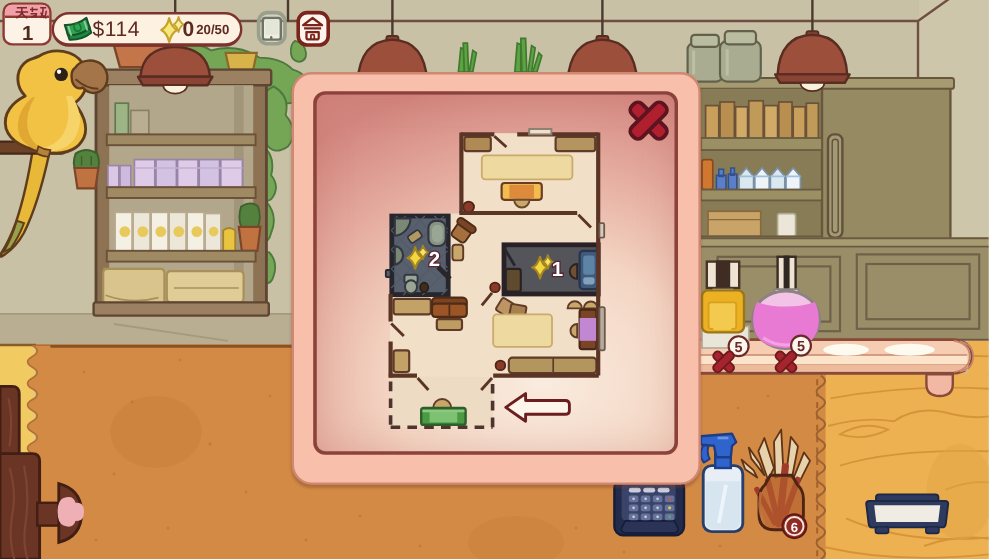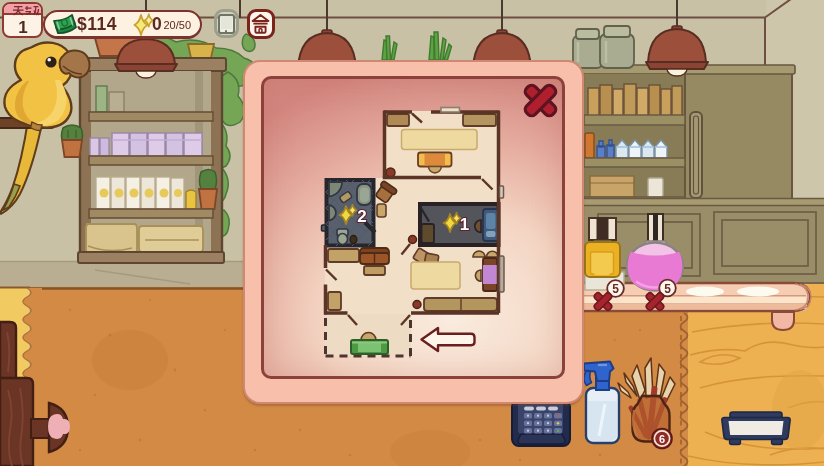--- a/index.html
+++ b/index.html
@@ -617,30 +617,30 @@
 
 <svg class="abs" style="left:51px;top:12px" width="28" height="25" viewBox="0 0 28 25">
   <g transform="rotate(-18 14 12)">
     <path d="M4.5,12.5 q9.5,3.5 19,0 l0,6 q-9.5,3.5 -19,0 Z" fill="#1d8a3e" stroke="#14532d" stroke-width="1.7" stroke-linejoin="round"></path>
     <path d="M4.5,5.5 q9.5,3.5 19,0 l0,9 q-9.5,3.5 -19,0 Z" fill="#2da44e" stroke="#14532d" stroke-width="1.7" stroke-linejoin="round"></path>
     <path d="M7,7.2 l0,8.6 M21,7.2 l0,8.6" stroke="#8fcc9c" stroke-width="1.5"></path>
     <ellipse cx="14" cy="10.6" rx="2.8" ry="3.4" fill="none" stroke="#1a7337" stroke-width="1.4"></ellipse>
   </g>
 </svg>
 
-<div class="abs" style="left:77px;top:13.5px;font-size:17.5px;font-weight:bold;color:#5c2a20;letter-spacing:0.5px;">$114</div>
+<div class="abs" style="left:77px;top:13.5px;font-size:17.5px;font-weight:normal;color:#5c2a20;letter-spacing:0.5px;">$114</div>
 
 <svg class="abs" style="left:131px;top:12px" width="24" height="26" viewBox="0 0 24 26">
   <path d="M10,3 C11.2,8.2 13.6,11.4 16.6,13 C13.6,14.6 11.2,17.8 10,23 C8.8,17.8 6.4,14.6 3.4,13 C6.4,11.4 8.8,8.2 10,3 Z" fill="#f6e87a" stroke="#c8a22c" stroke-width="1.8" stroke-linejoin="round"></path>
   <path d="M17.8,2 C18.5,5.4 20,7.4 22,8.4 C20,9.4 18.5,11.4 17.8,14.8 C17.1,11.4 15.6,9.4 13.6,8.4 C15.6,7.4 17.1,5.4 17.8,2 Z" fill="#f8eda0" stroke="#c8a22c" stroke-width="1.5" stroke-linejoin="round"></path>
 </svg>
 
 <div class="abs" style="left:152px;top:13.5px;font-size:17.5px;font-weight:bold;color:#5c2a20;">0</div>
 
-<div class="abs" style="left:163.5px;top:18.5px;font-size:11px;font-weight:normal;color:#5c2a20;">20/50</div>
+<div class="abs" style="left:163.5px;top:18.5px;font-size:11px;font-weight:bold;color:#5c2a20;">20/50</div>
 
 <div class="abs" style="left:213.5px;top:9px;width:25px;height:29px;border:3px solid #9aa08c;border-radius:9px;background:rgba(255,255,255,0.28);"></div>
 
 <div class="abs" style="left:217.5px;top:13.5px;width:17px;height:20.5px;border:2.5px solid #6f7565;border-radius:3px;background:rgba(243,244,235,0.85);"></div>
 <div class="abs" style="left:220.5px;top:16px;width:11px;height:13px;background:#e4e6da;"></div>
 <div class="abs" style="left:224.8px;top:30.2px;width:2.6px;height:2.6px;border-radius:50%;background:#6f7565;"></div>
 
 <div class="abs" style="left:246.5px;top:9px;width:28px;height:30px;border:3px solid #7a241c;border-radius:9px;background:#fff5ec;"></div>
 
 <svg class="abs" style="left:250px;top:12px" width="21" height="24" viewBox="0 0 21 24">

